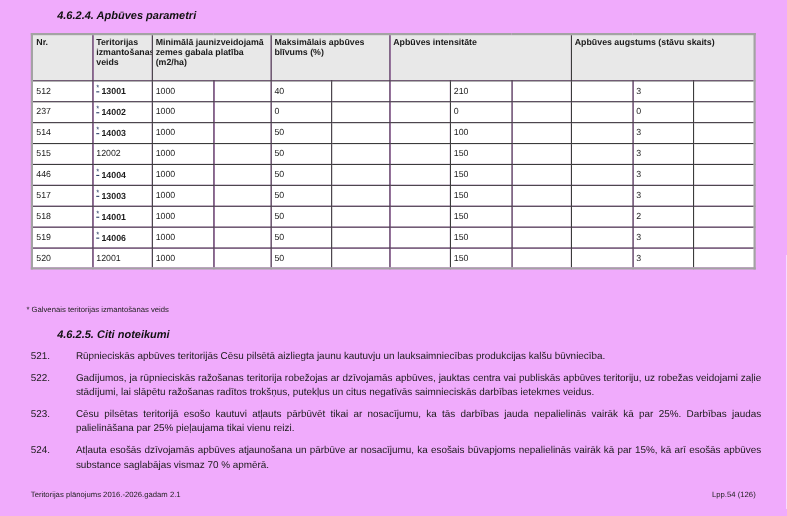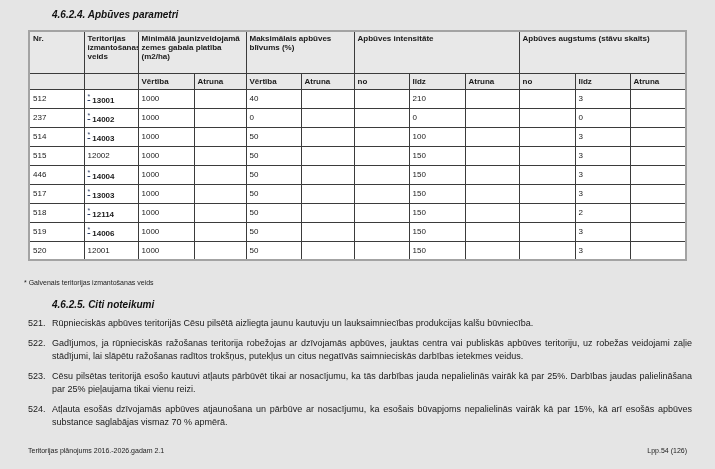--- a/index.html
+++ b/index.html
@@ -1,21 +1,21 @@
 <!DOCTYPE html>
 <html lang="lv"><head>
 <meta charset="utf-8">
 <style>
   * { margin: 0; padding: 0; box-sizing: border-box; }
   html, body { background: #ffffff; }
   .page {
     position: relative;
     width: 715px;
     height: 469px;
-    background: #e5e5e5;
+    background: #f0abfc;
     font-family: "Liberation Sans", "DejaVu Sans", sans-serif;
     color: #1a1a1a;
     overflow: hidden;
   }
   .heading {
     position: absolute;
     left: 52px;
     font-size: 10px;
     font-weight: bold;
     font-style: italic;
@@ -70,21 +70,21 @@
     top: 317px;
     left: 28px;
     width: 664px;
   }
   .rule {
     display: flex;
     margin-bottom: 7px;
     font-size: 9px;
     line-height: 13px;
   }
-  .rule .num { width: 24px; flex: none; }
+  .rule .num { width: 41px; flex: none; }
   .rule .txt { flex: 1; text-align: justify; }
 
   .footer {
     position: absolute;
     top: 447px;
     left: 28px;
     right: 28px;
     display: flex;
     justify-content: space-between;
     font-size: 7px;
@@ -115,34 +115,20 @@
     </colgroup>
     <thead>
       <tr class="group-row">
         <th>Nr.</th>
         <th>Teritorijas izmantošanas veids</th>
         <th colspan="2">Minimālā jaunizveidojamā zemes gabala platība (m2/ha)</th>
         <th colspan="2">Maksimālais apbūves blīvums (%)</th>
         <th colspan="3">Apbūves intensitāte</th>
         <th colspan="3">Apbūves augstums (stāvu skaits)</th>
       </tr>
-      <tr class="sub-row">
-        <th></th>
-        <th></th>
-        <th>Vērtība</th>
-        <th>Atruna</th>
-        <th>Vērtība</th>
-        <th>Atruna</th>
-        <th>no</th>
-        <th>līdz</th>
-        <th>Atruna</th>
-        <th>no</th>
-        <th>līdz</th>
-        <th>Atruna</th>
-      </tr>
     </thead>
     <tbody>
         <tr>
           <td>512</td>
           <td><sup class="star">*</sup><span class="veids-bold">13001</span></td>
           <td>1000</td>
           <td></td>
           <td>40</td>
           <td></td>
           <td></td>
@@ -217,21 +203,21 @@
           <td></td>
           <td></td>
           <td>150</td>
           <td></td>
           <td></td>
           <td>3</td>
           <td></td>
         </tr>
         <tr>
           <td>518</td>
-          <td><sup class="star">*</sup><span class="veids-bold">12114</span></td>
+          <td><sup class="star">*</sup><span class="veids-bold">14001</span></td>
           <td>1000</td>
           <td></td>
           <td>50</td>
           <td></td>
           <td></td>
           <td>150</td>
           <td></td>
           <td></td>
           <td>2</td>
           <td></td>

